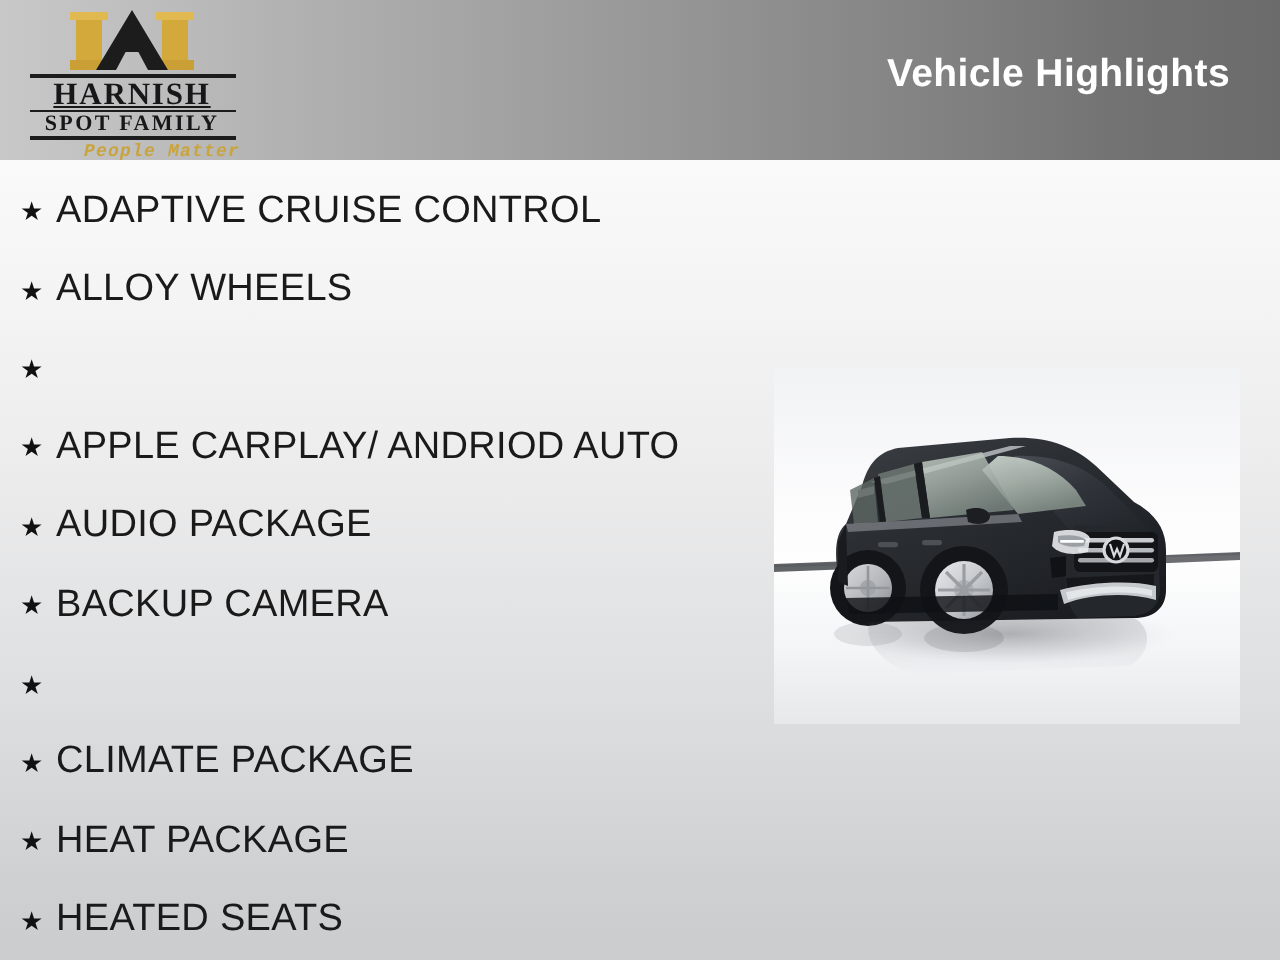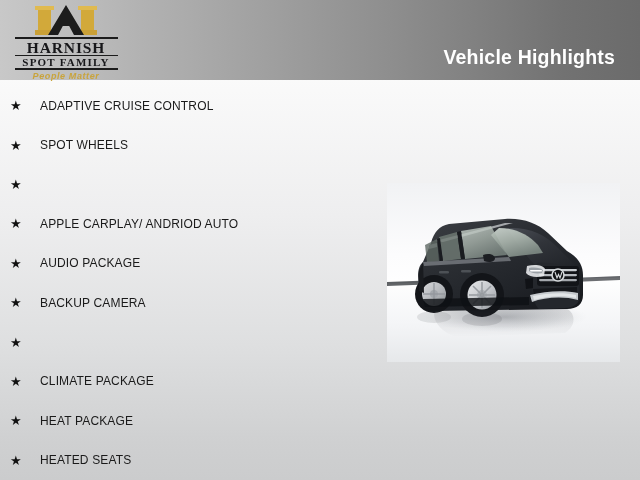--- a/index.html
+++ b/index.html
@@ -65,20 +65,21 @@
   .logo-harnish {
     font-family: "Liberation Serif", serif;
     font-weight: bold;
     font-size: 15.5px;
     letter-spacing: 0.9px;
     color: #17171a;
     text-align: center;
     line-height: 15px;
     margin-top: 1px;
     white-space: nowrap;
+    text-decoration: underline;
   }
   .logo-rule2 {
     width: 103px;
     height: 1px;
     background: #1c1c1c;
     margin: 0 auto;
   }
   .logo-auto {
     font-family: "Liberation Serif", serif;
     font-weight: bold;
@@ -89,36 +90,36 @@
     line-height: 12px;
     white-space: nowrap;
   }
   .logo-rule3 {
     width: 103px;
     height: 1.5px;
     background: #1c1c1c;
     margin: 0 auto 1px auto;
   }
   .logo-tagline {
-    font-family: Liberation Sans, sans-serif;
+    font-family: Liberation Mono, monospace;
     font-style: italic;
     font-weight: bold;
     font-size: 9px;
     letter-spacing: 0.6px;
     color: #c9a43c;
-    text-align: center;
+    text-align: right;
     line-height: 10px;
     white-space: nowrap;
   }
 
   
   #header-title {
     position: absolute;
     right: 25px;
-    top: 46px;
+    top: 26px;
     font-size: 19.5px;
     font-weight: bold;
     color: #ffffff;
     letter-spacing: 0.2px;
     white-space: nowrap;
   }
 
   
   #feature-list {
     position: absolute;
@@ -137,25 +138,24 @@
     box-sizing: border-box;
   }
   .feature-star {
     flex: 0 0 auto;
     font-size: 13px;
     line-height: 1;
     color: #111111;
     width: 18px;
   }
   .feature-label {
-    font-size: 12px;
+    font-size: 19px;
     color: #1a1a1a;
     letter-spacing: 0.15px;
     white-space: nowrap;
-    margin-left: 12px;
   }
 
   
   #vehicle-photo {
     position: absolute;
     left: 387px;
     top: 183px;
     width: 233px;
     height: 179px;
     overflow: hidden;
@@ -200,21 +200,21 @@
     <div id="header-title">Vehicle Highlights</div>
   </div>
 
   <ul id="feature-list">
     <li class="feature-item">
       <span class="feature-star">★</span>
       <span class="feature-label">ADAPTIVE CRUISE CONTROL</span>
     </li>
     <li class="feature-item">
       <span class="feature-star">★</span>
-      <span class="feature-label">SPOT WHEELS</span>
+      <span class="feature-label">ALLOY WHEELS</span>
     </li>
     <li class="feature-item">
       <span class="feature-star">★</span>
     </li>
     <li class="feature-item">
       <span class="feature-star">★</span>
       <span class="feature-label">APPLE CARPLAY/ ANDRIOD AUTO</span>
     </li>
     <li class="feature-item">
       <span class="feature-star">★</span>

